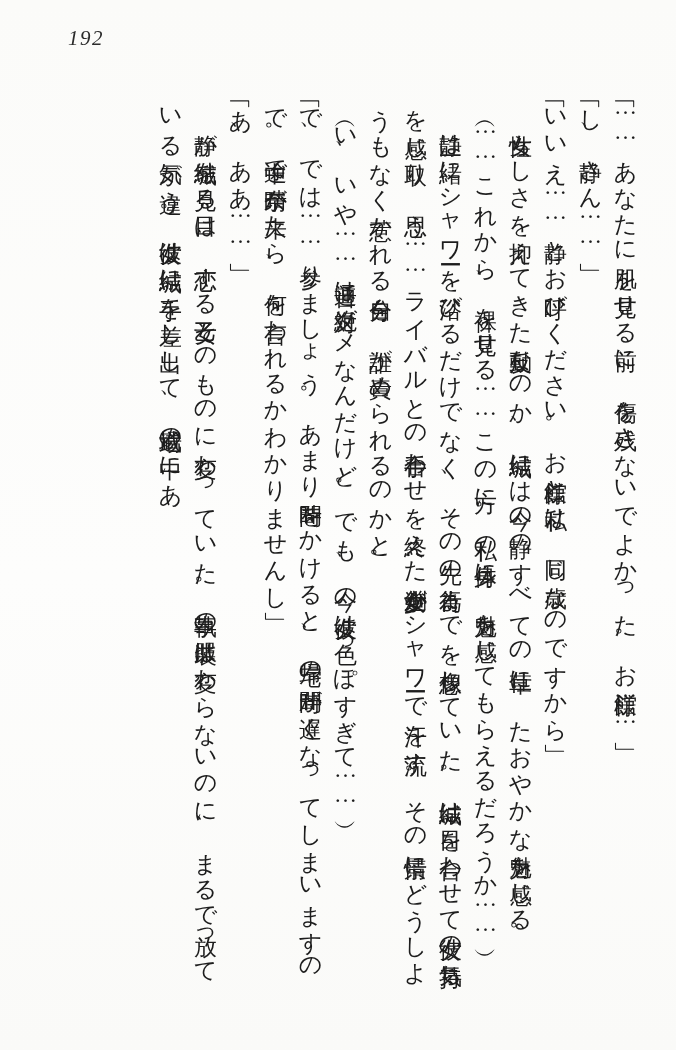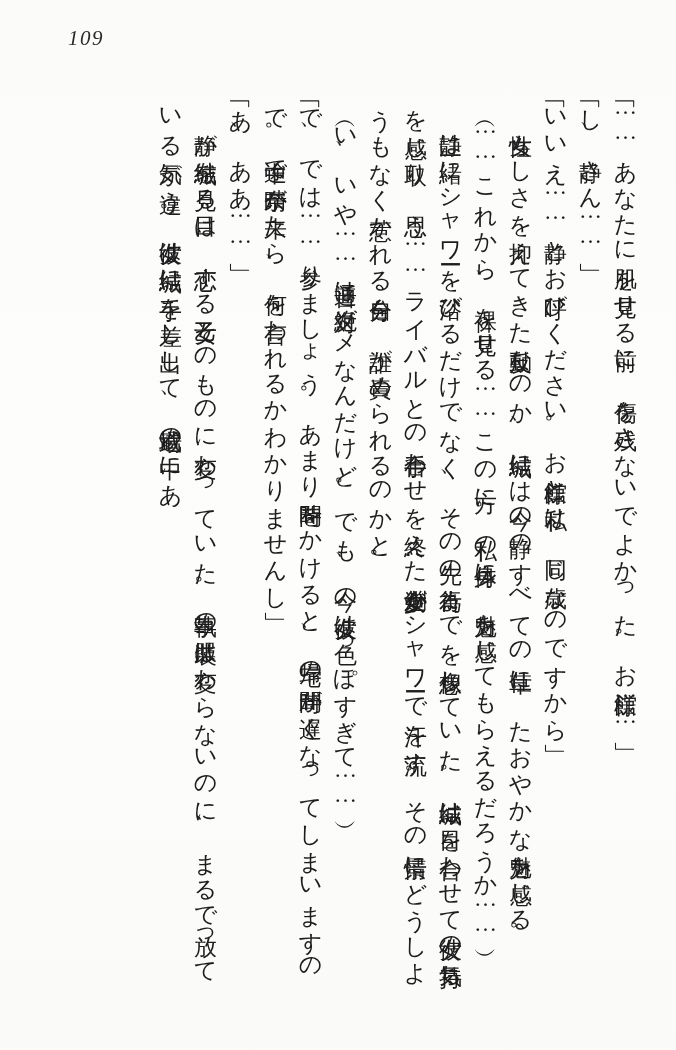--- a/index.html
+++ b/index.html
@@ -55,21 +55,21 @@
   .text-block p.thought {
     text-indent: 20px;
     letter-spacing: 0;
   }
 </style>
 </head>
 <body>
 
 <div class="page">
 
-  <div class="page-number">109</div>
+  <div class="page-number">192</div>
 
   <div class="text-block">
     <p class="dialogue">「……あなたに肌を見せる前に、傷を残さないでよかった。お館様……」</p>
     <p class="dialogue">「し、静さん……」</p>
     <p class="dialogue">「いいえ……静とお呼びください。お館様と私は、同じ歳なのですから」</p>
     <p class="narr">女性らしさを抑えてきた反動なのか、結城には今の静のすべての仕草に、たおやかな魅力を感じる。</p>
     <p class="thought">（……これから、裸を見せる……この方に。私の身体に、魅力を感じてもらえるだろうか……）</p>
     <p class="narr">静は一緒にシャワーを浴びるだけでなく、その先の行為までを想像していた。結城は目を合わせて彼女の気持ちを感じ取り、思う……ライバルとの手合わせを終えた剣道少女がシャワーで汗を流す。その情景にどうしようもなく惹かれる自分を、誰が責められるのかと。</p>
     <p class="thought">（い、いや……普通は絶対ダメなんだけど。でも、今の彼女は色っぽすぎて……）</p>
     <p class="dialogue">「で、では……参りましょう。あまり時間をかけると、帰宅の時間が遅くなってしまいますので。途中で晴奈が来たら、何を言われるかわかりませんし」</p>

